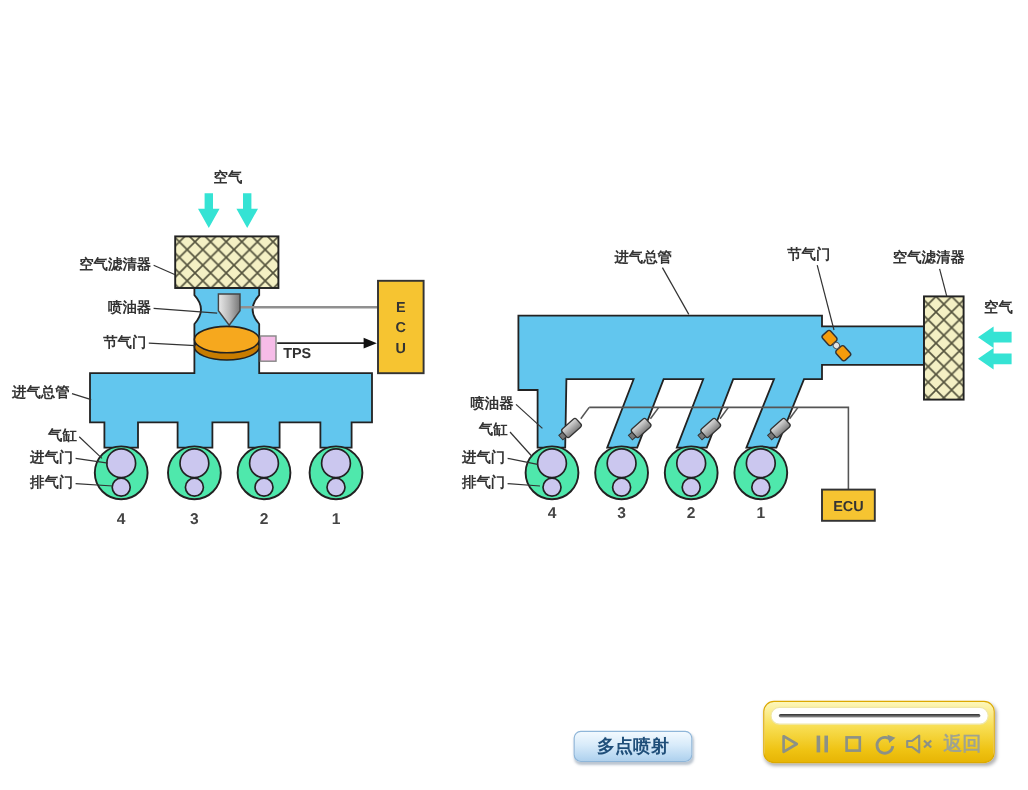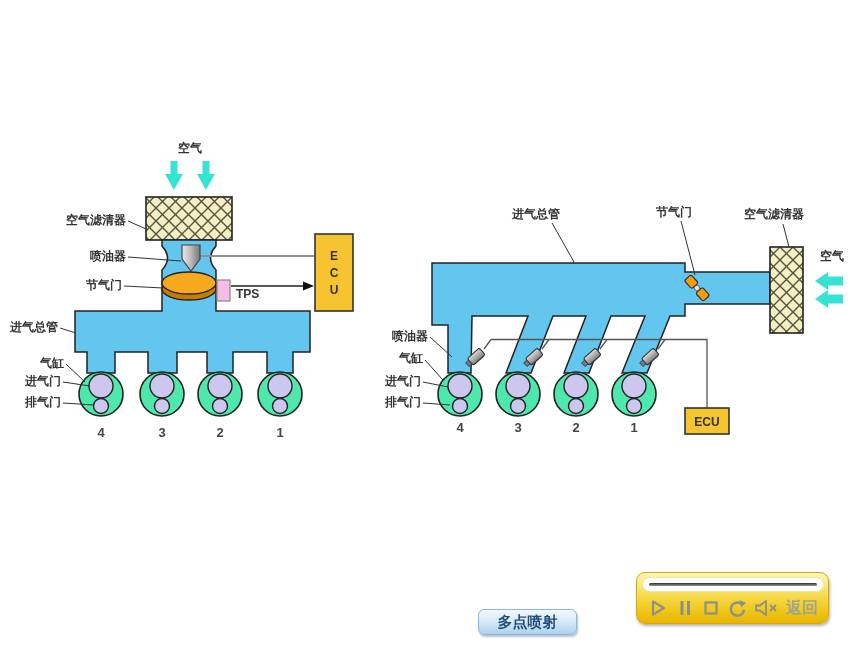--- a/index.html
+++ b/index.html
@@ -32,21 +32,21 @@
     box-shadow:1px 2px 2px rgba(60,90,120,.35);
     color:#1f4e79; font-size:15px; font-weight:bold;
     display:flex; align-items:center; justify-content:center; cursor:pointer;
     font-family:"Liberation Sans", sans-serif;
   }
   #btn-single { left:245px; }
   #btn-multi  { left:478px; }
 
   
   .player {
-    position:absolute; left:636px; top:572px; width:193px; height:52px;
+    position:absolute; left:636px; top:584px; width:193px; height:52px;
     border:1px solid #dca900; border-radius:9px;
     background:linear-gradient(to bottom,#fdf7bb 0%,#f8df55 40%,#efc313 80%,#e7b505 100%);
     box-shadow:1px 2px 3px rgba(0,0,0,.3);
   }
   .seek {
     position:absolute; left:5px; top:4px; width:182px; height:15px;
     background:#ffffff; border-radius:8px; border:1px solid #efe7a8;
   }
   .seek-line {
     position:absolute; left:6px; right:6px; top:5px; height:3px;

